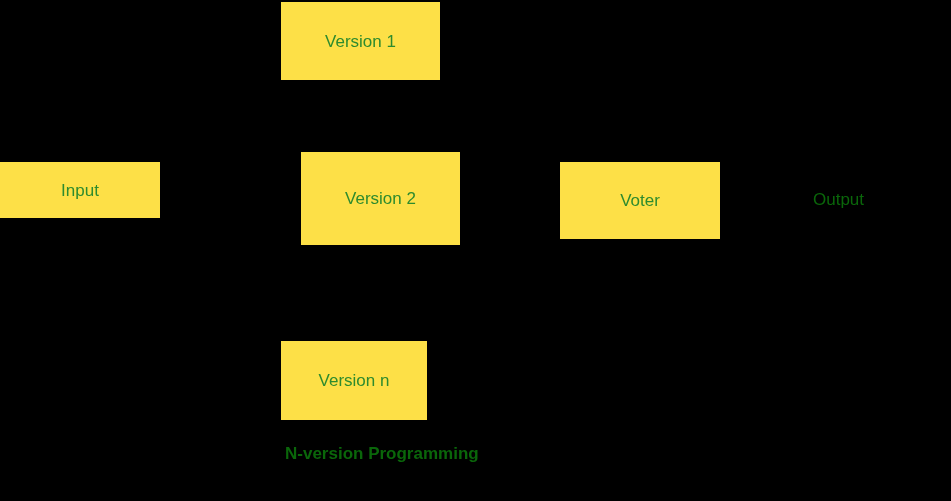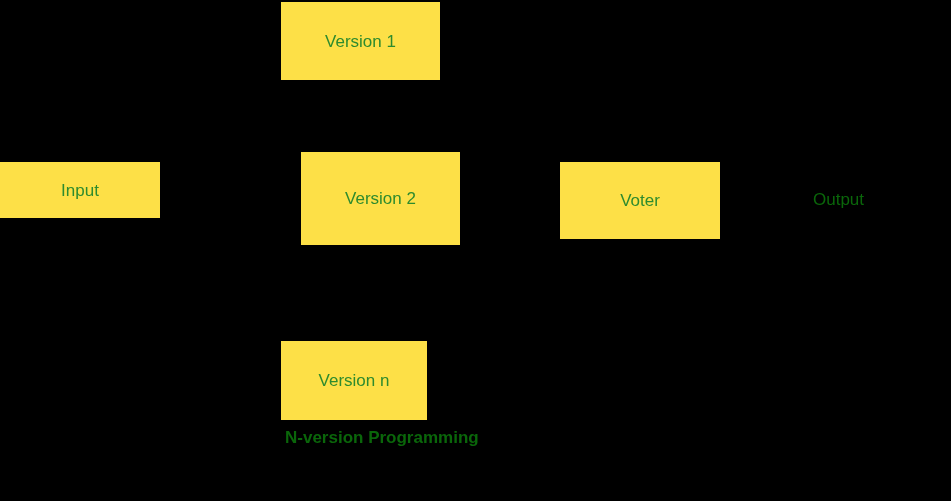--- a/index.html
+++ b/index.html
@@ -40,21 +40,21 @@
     top: 191px;
     color: #0A660A;
     font-size: 17px;
     font-weight: 400;
     line-height: 17px;
     white-space: nowrap;
   }
   .caption {
     position: absolute;
     left: 285px;
-    top: 428px;
+    top: 444px;
     color: #0A660A;
     font-size: 17px;
     font-weight: 700;
     line-height: 19px;
     white-space: nowrap;
   }
 </style>
 </head>
 <body>
 

